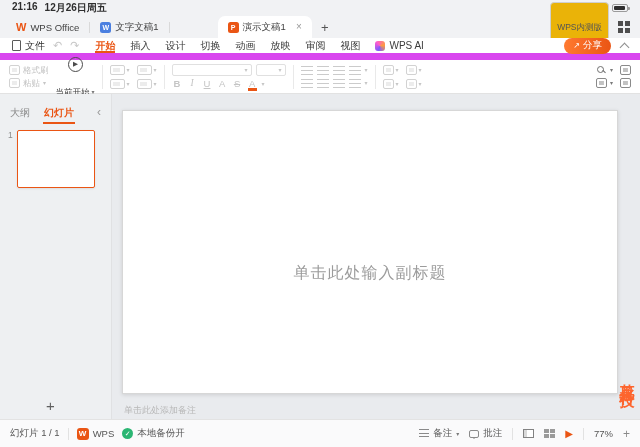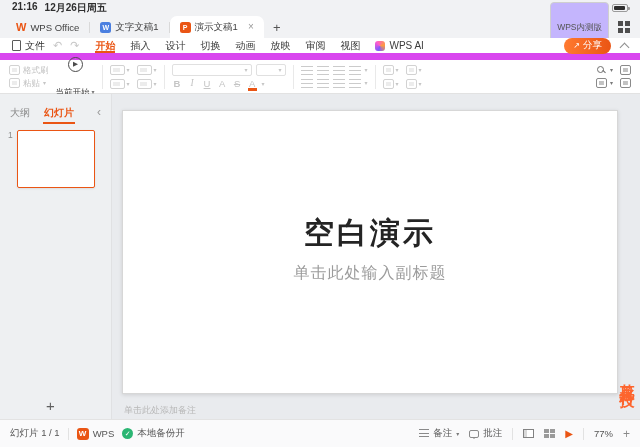--- a/index.html
+++ b/index.html
@@ -12,29 +12,29 @@
   .sb-left{display:flex;gap:7px;font-weight:700;}
   .sb-right{display:flex;align-items:center;gap:5px;font-weight:600;}
   .lock-ic{width:8px;height:8px;border:1.2px solid #3a3a3a;border-radius:50%;display:inline-block;}
   .battery{width:16px;height:8px;border:1px solid #9b9b9b;border-radius:2px;position:relative;display:inline-block;}
   .battery::after{content:"";position:absolute;right:-3px;top:2px;width:2px;height:3px;background:#9b9b9b;border-radius:0 1px 1px 0;}
   .battery-fill{position:absolute;left:1px;top:1px;bottom:1px;width:11px;background:#2e2e2e;border-radius:1px;}
 
   
   .tabbar{height:22px;background:#f1f2f4;display:flex;align-items:stretch;padding-left:6px;flex:none;}
   .tab{display:flex;align-items:center;gap:4px;padding:0 10px;font-size:9.5px;color:#3f3f3f;}
-  .tab.active{background:#fff;border-radius:7px 7px 0 0;}
+  .tab.active{background:#fff;border-radius:7px 7px 0 0;margin-left:48px;}
   .tdiv{width:1px;height:11px;background:#d9d9d9;align-self:center;}
   .logo-w{color:#ea5514;font-weight:800;font-size:11px;line-height:1;}
   .doc-ic{width:11px;height:11px;border-radius:2.5px;color:#fff;font-size:7px;font-weight:700;display:flex;align-items:center;justify-content:center;}
   .doc-ic.blue{background:#4a7fe0}.doc-ic.orange{background:#ea5514}
   .tab-close{color:#9a9a9a;font-size:10px;margin-left:6px;line-height:1;}
   .newtab{width:26px;display:flex;align-items:center;justify-content:center;color:#555;font-size:13px;}
   .tb-right{margin-left:auto;display:flex;align-items:center;gap:9px;padding-right:10px;}
-  .beta-btn{border:1px solid #cfcfcf;border-radius:4px;padding:20px 6px;font-size:8.5px;color:#555;background:#c4b5fd;line-height:1;}
+  .beta-btn{border:1px solid #cfcfcf;border-radius:4px;padding:20px 6px;font-size:8.5px;color:#555;background:#eab308;line-height:1;}
   .apps-grid{width:12px;height:12px;background-image:linear-gradient(#4e4e4e,#4e4e4e),linear-gradient(#4e4e4e,#4e4e4e),linear-gradient(#4e4e4e,#4e4e4e),linear-gradient(#4e4e4e,#4e4e4e);background-size:5px 5px;background-position:0 0,7px 0,0 7px,7px 7px;background-repeat:no-repeat;}
 
   
   .ribbontabs{height:22px;background:#fff;border-bottom:7px solid #d946ef;display:flex;align-items:center;padding:0 12px;gap:8px;font-size:10px;color:#3b3b3b;flex:none;}
   .file-btn{display:flex;align-items:center;gap:4px;color:#333;}
   .file-ic{width:9px;height:11px;border:1.1px solid #5a5a5a;border-radius:1px;display:inline-block;}
   .hist{color:#c7c7c7;font-size:11px;line-height:1;}
   .rtabs{display:flex;align-items:center;gap:15px;margin-left:8px;height:100%;}
   .rtab{position:relative;line-height:21px;height:100%;display:flex;align-items:center;gap:4px;}
   .rtab.active{color:#ea5514;font-weight:700;}
@@ -345,21 +345,20 @@
       </div>
       <div class="thumb-row">
         <span class="thumb-num">1</span>
         <div class="thumb"></div>
       </div>
       <span class="add-slide">+</span>
     </div>
 
     <div class="canvas">
       <div class="slide">
-        <div class="slide-title">空白演示</div>
         <div class="slide-sub">单击此处输入副标题</div>
       </div>
       <div class="notes-ph">单击此处添加备注</div>
     </div>
   </div>
 
   <div class="bottombar">
     <span>幻灯片 1 / 1</span>
     <span class="f-div"></span>
     <div class="f-item">

